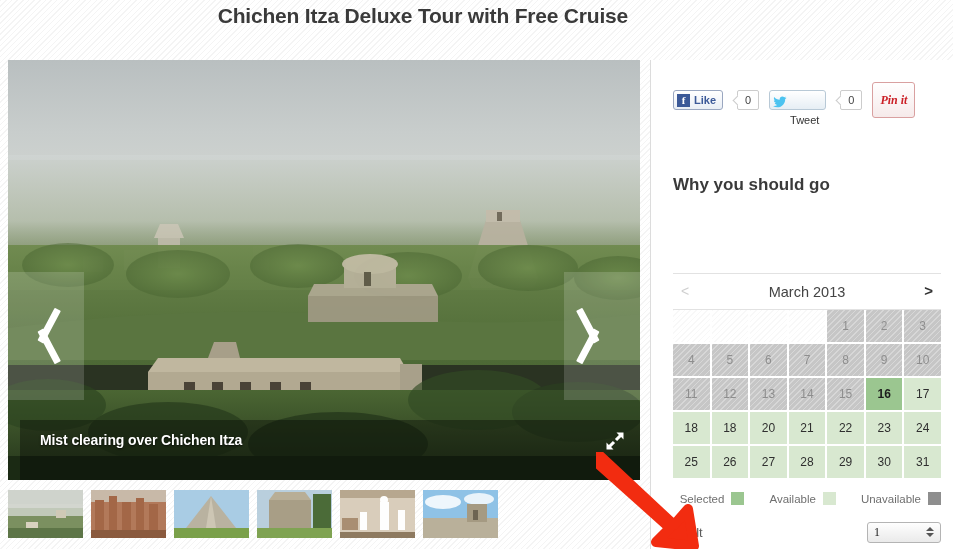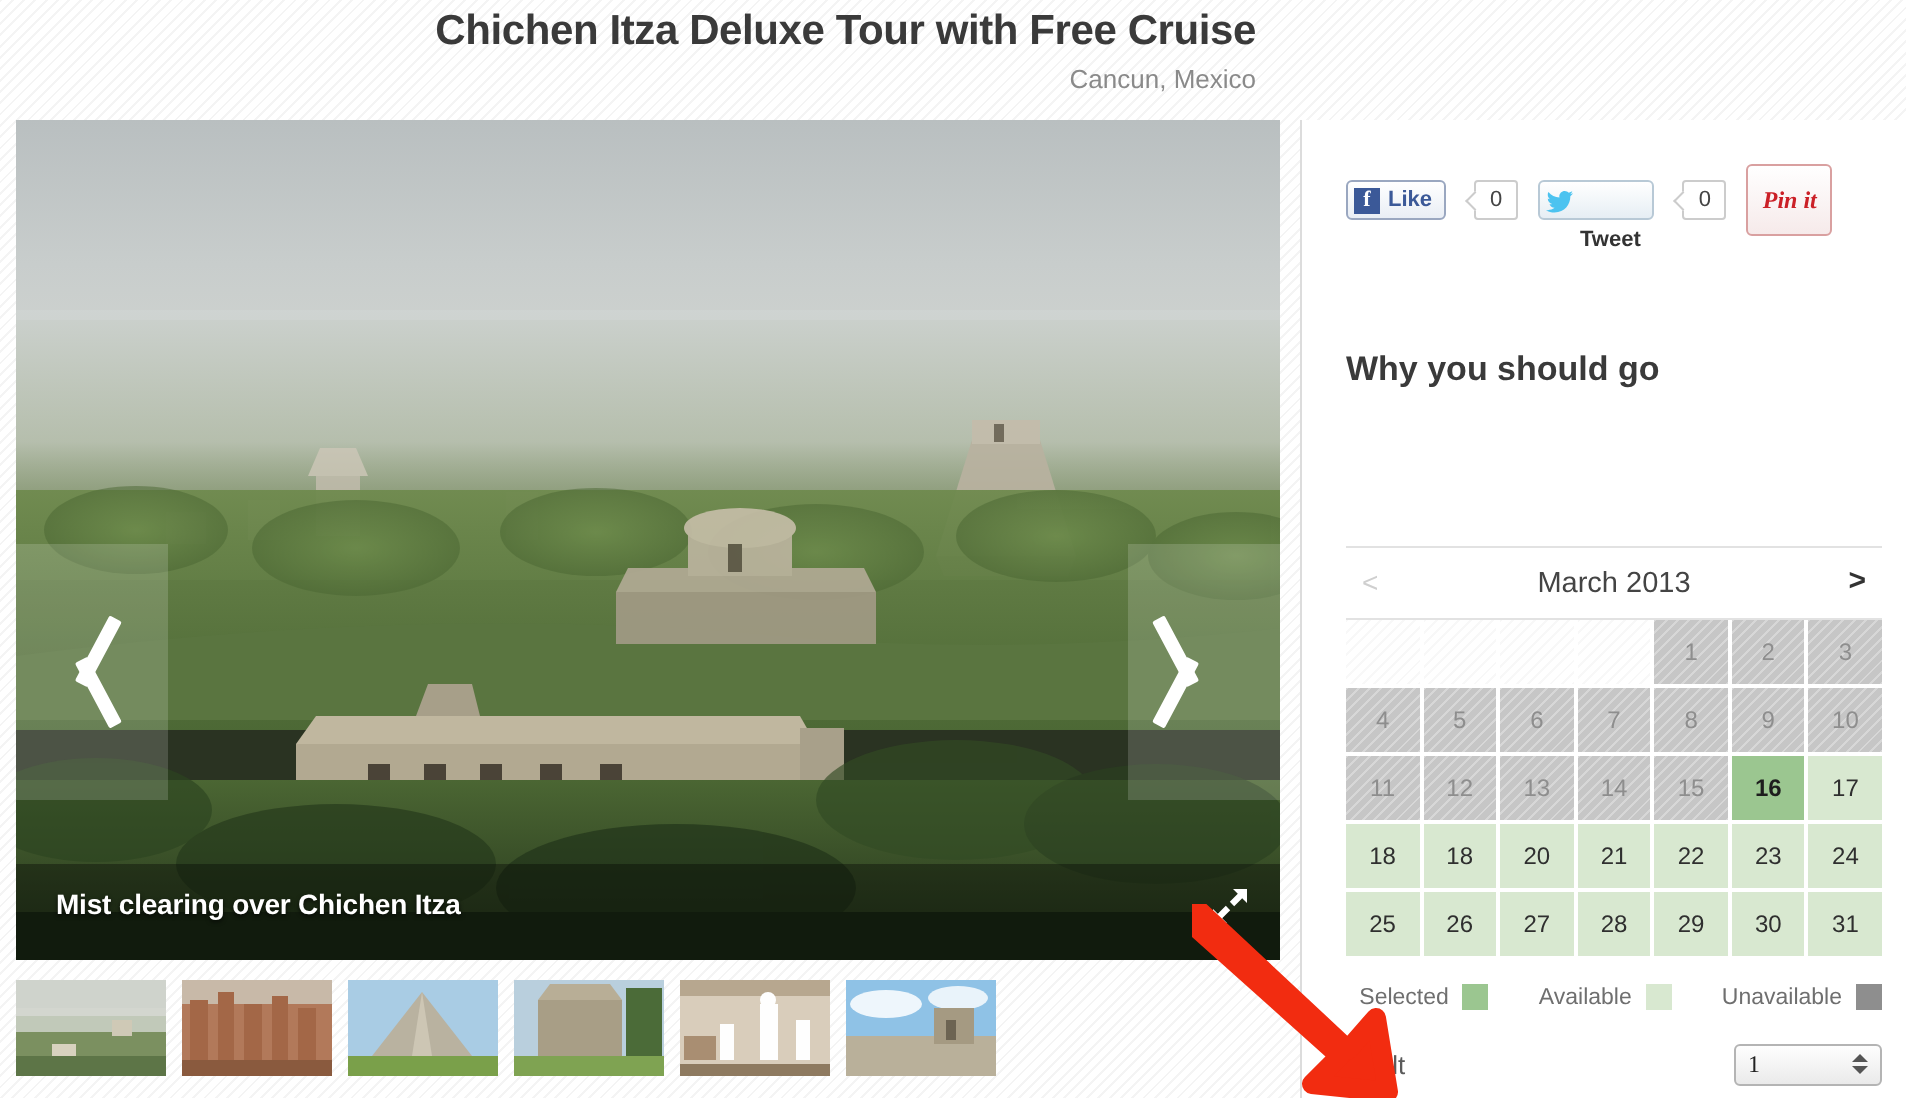--- a/index.html
+++ b/index.html
@@ -36,21 +36,21 @@
   .chev{position:absolute;top:50%;left:50%;width:34px;height:62px;transform:translate(-50%,-50%);}
   .chev:before,.chev:after{
     content:"";position:absolute;left:8px;width:7px;height:37px;background:#fff;border-radius:1px;
   }
   .nav-left .chev:before{top:0;transform:rotate(28deg);transform-origin:bottom center;}
   .nav-left .chev:after{bottom:0;transform:rotate(-28deg);transform-origin:top center;}
   .nav-right .chev:before{top:0;transform:rotate(-28deg);transform-origin:bottom center;}
   .nav-right .chev:after{bottom:0;transform:rotate(28deg);transform-origin:top center;}
 
   .caption-bar{
-    position:absolute;left:0;right:0;bottom:0;height:48px;
+    position:absolute;left:12px;right:0;bottom:0;height:60px;
     background:rgba(0,0,0,0.35);
     margin-top:48px;
   }
   .caption-text{
     position:absolute;left:20px;top:12px;color:#fff;font-size:14px;font-weight:bold;
     text-shadow:0 1px 2px rgba(0,0,0,.7);letter-spacing:-0.1px;
   }
   .expand-icon{position:absolute;right:14px;top:10px;width:22px;height:22px;cursor:pointer;}
 
   
@@ -74,21 +74,21 @@
     display:flex;align-items:center;justify-content:center;font-size:11px;color:#444;margin-left:4px;
     box-sizing:border-box;padding:0 4px;position:relative;
   }
   .count-bubble:before{
     content:"";position:absolute;left:-4px;top:6px;width:6px;height:6px;background:#fff;
     border-left:1px solid #ccc;border-bottom:1px solid #ccc;transform:rotate(45deg);
   }
   .tw-btn{display:flex;align-items:center;height:20px;border:1px solid #b8c9d6;border-radius:3px;
     background:linear-gradient(#fff,#e6eef4);padding:0 6px 0 3px;box-sizing:border-box;}
   .tw-bird{width:14px;height:12px;}
-  .tw-label{font-size:11px;font-weight:bold;color:#333;margin-left:3px;margin-top:40px;}
+  .tw-label{font-size:11px;font-weight:normal;color:#333;margin-left:3px;margin-top:40px;}
   .pin-btn{display:flex;align-items:center;justify-content:center;height:36px;padding:0 7px;
     border:1px solid #d9a0a0;border-radius:3px;background:linear-gradient(#fff,#f6eaea);box-sizing:border-box;}
   .pin-label{font-size:12px;font-weight:bold;color:#cb2027;font-style:italic;font-family:"Liberation Serif",serif;}
 
   .why-title{position:absolute;left:22px;top:115px;font-size:17px;font-weight:bold;color:#3a3a3a;}
   .why-body{position:absolute;left:22px;top:148px;width:268px;font-size:13.5px;color:#5f5f5f;line-height:21px;}
 
   
   .calendar{position:absolute;left:22px;top:213px;width:268px;}
   .cal-head{
@@ -134,21 +134,20 @@
   
   .annot-arrow{position:absolute;left:596px;top:452px;width:140px;height:97px;pointer-events:none;}
 </style>
 </head>
 <body>
 
 <div class="page">
 
   <div class="header">
     <div class="title">Chichen Itza Deluxe Tour with Free Cruise</div>
-    <div class="subtitle">Cancun, Mexico</div>
   </div>
 
   <div class="gallery">
     <div class="hero">
       <svg viewBox="0 0 632 420" preserveAspectRatio="none" aria-hidden="true">
         <defs>
           <linearGradient id="skyG" x1="0" y1="0" x2="0" y2="1">
             <stop offset="0%" stop-color="#b9bfc0"></stop>
             <stop offset="45%" stop-color="#c8cdcc"></stop>
             <stop offset="100%" stop-color="#d6d9d3"></stop>

